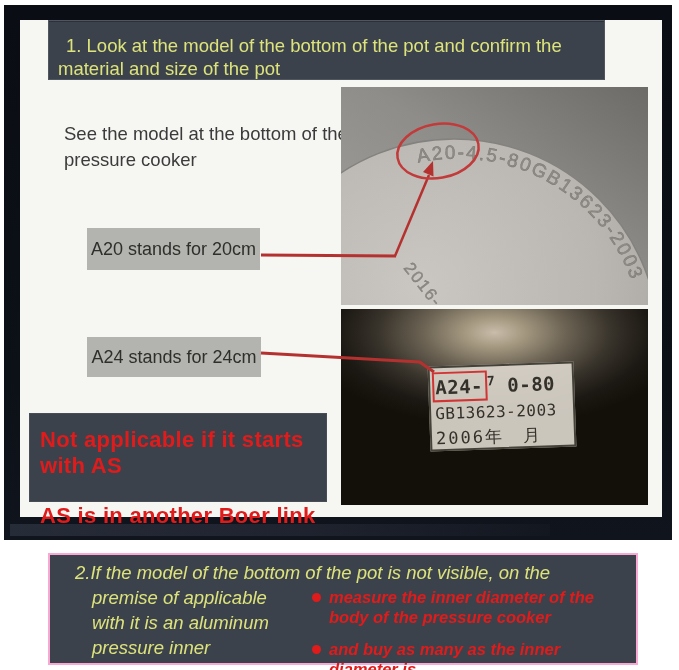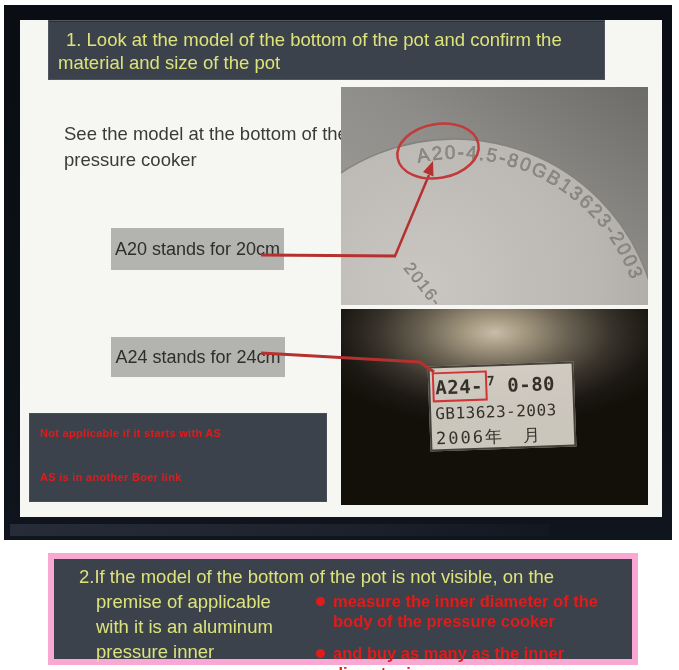--- a/index.html
+++ b/index.html
@@ -39,21 +39,21 @@
   .header-box {
     position: absolute;
     left: 48px; top: 20px;
     width: 557px; height: 60px;
     background: #3c424b;
     border: 1px solid #50565f;
     box-shadow: inset 0 1px 0 #2c3139;
     color: #dde37b;
     font-size: 18.5px;
     line-height: 23px;
-    padding: 7px 8px 0 9px;
+    padding: 13px 8px 0 9px;
     text-indent: 8px;
   }
 
   .see-model {
     position: absolute;
     left: 64px; top: 121px;
     width: 285px;
     color: #3b3b3b;
     font-size: 18.5px;
     line-height: 26px;
@@ -118,47 +118,47 @@
 
   
   .size-label {
     position: absolute;
     background: #b3b3af;
     color: #2e2e2c;
     font-size: 18px;
     display: flex;
     align-items: center;
     justify-content: center;
-    margin-left: 24px;
   }
   .size-label.a20 { left: 87px; top: 228px; width: 173px; height: 42px; }
   .size-label.a24 { left: 87px; top: 337px; width: 174px; height: 40px; }
 
   
   .warning-box {
     position: absolute;
     left: 29px; top: 413px;
     width: 298px; height: 89px;
     background: #3c424b;
     border: 1px solid #484e57;
     color: #e01b1b;
-    font-size: 11px;
+    font-size: 22px;
     font-weight: bold;
     letter-spacing: 0.3px;
     padding: 13px 0 0 10px;
   }
-  .warning-box .w2 { margin-top: 32px; }
+  .warning-box .w2 { margin-top: 24px; }
 
   
   .footer-box {
     position: absolute;
     left: 48px; top: 553px;
     width: 590px; height: 112px;
     background: #3c424b;
-    border: 6px solid #f9a8d4;
+    border: 2px solid #f9a8d4;
+    font-style: italic;
   }
   .footer-title {
     color: #dde37b;
     font-size: 18.5px;
     line-height: 24px;
     padding: 6px 6px 0 25px;
   }
   .footer-cols {
     display: flex;
     padding-left: 42px;

